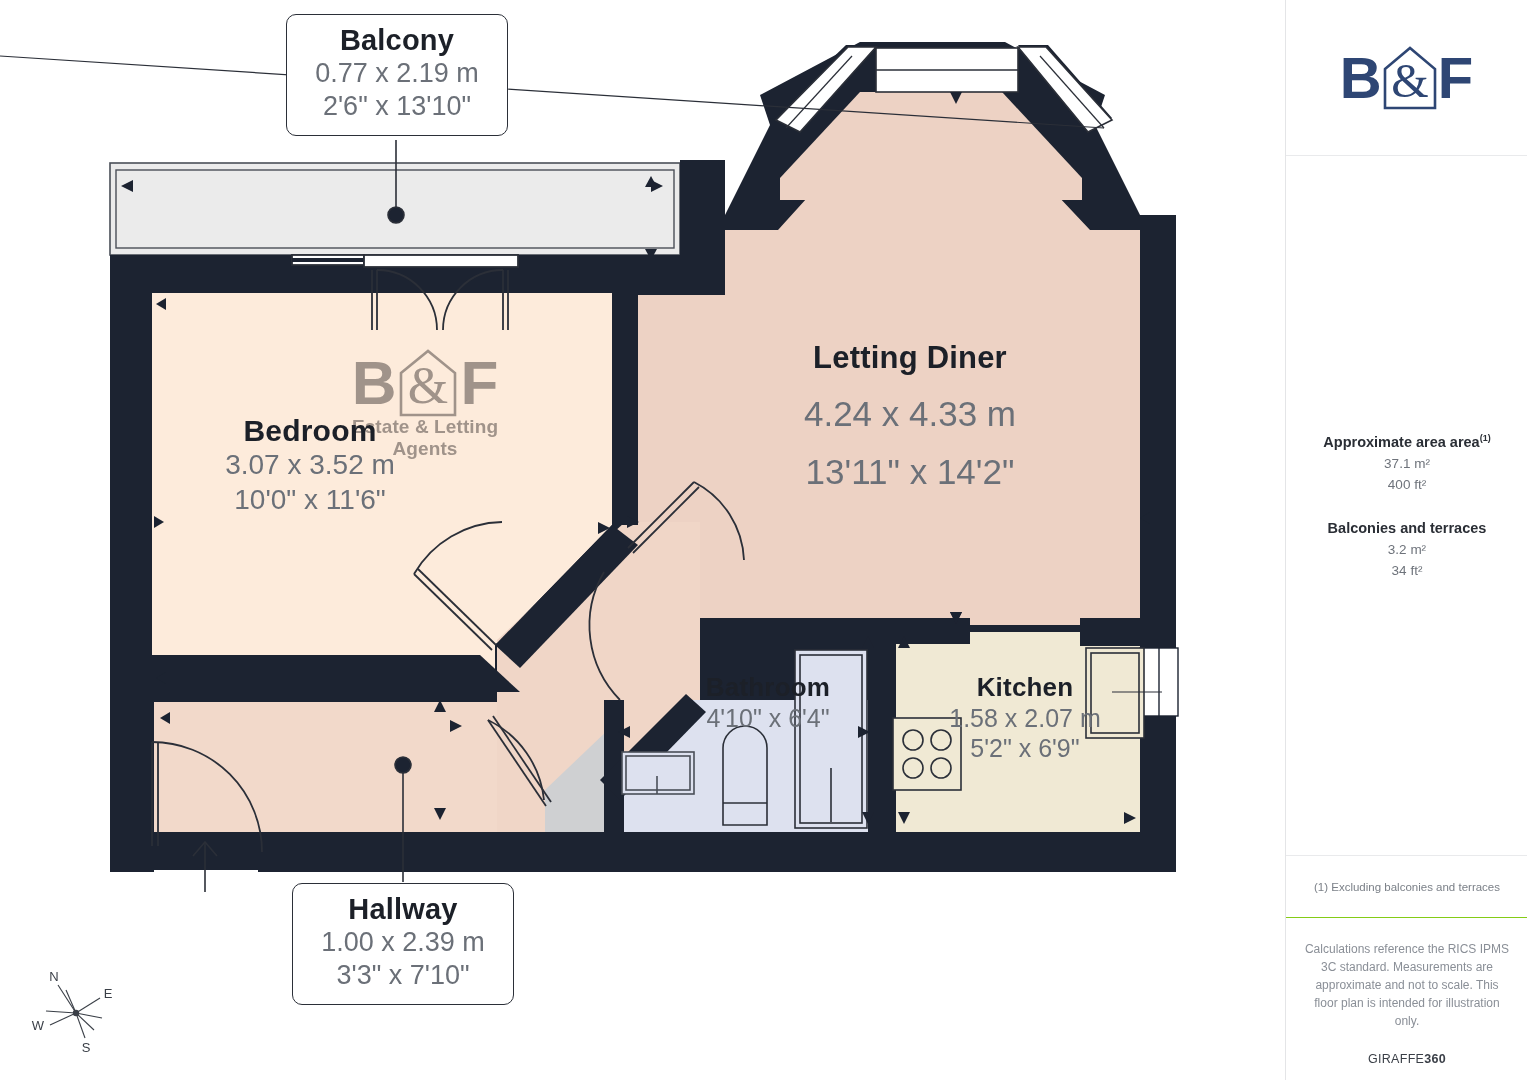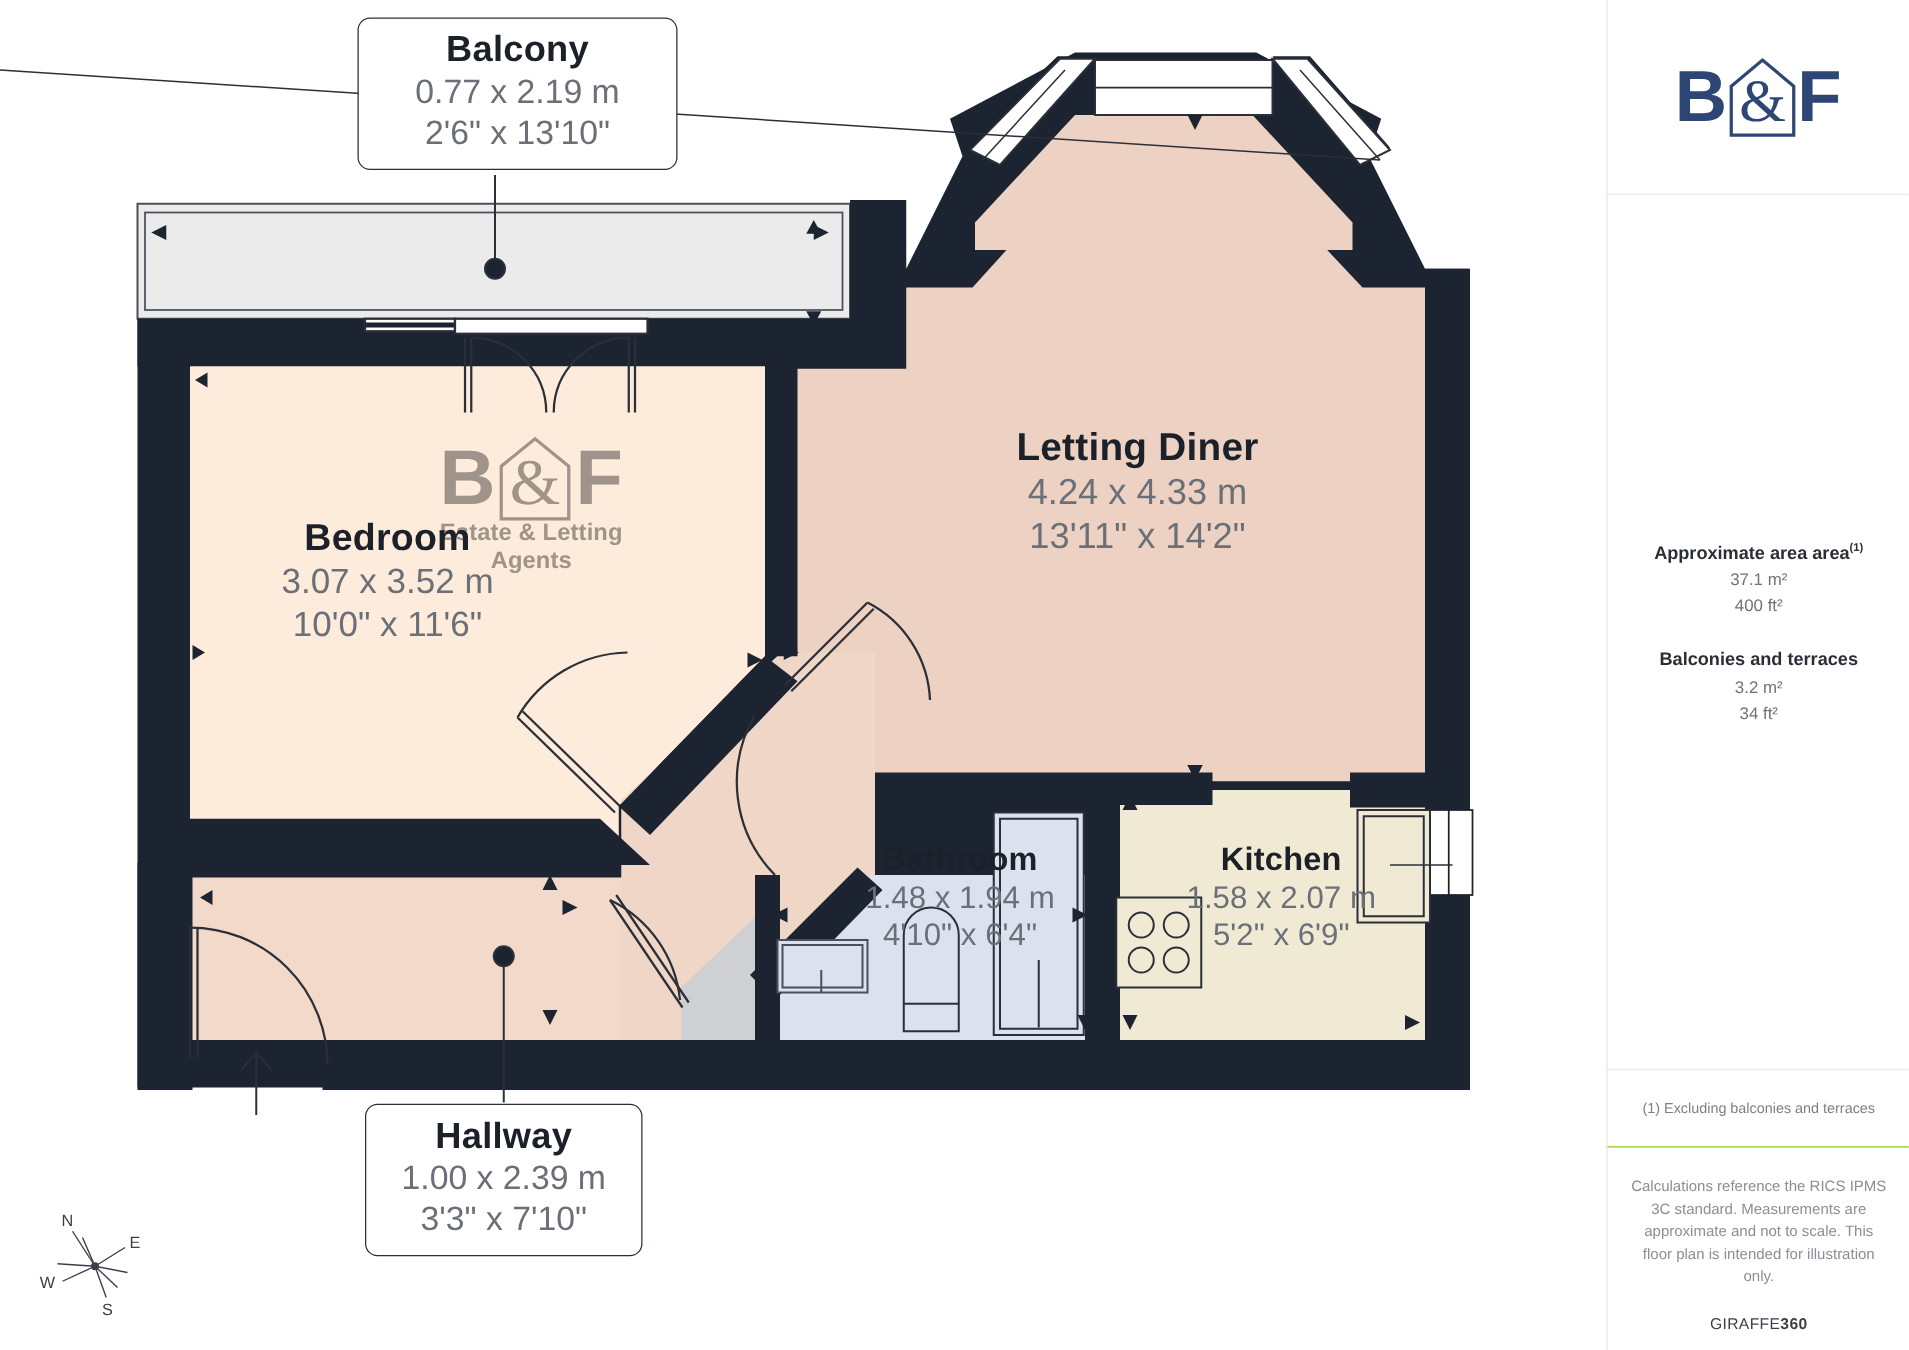--- a/index.html
+++ b/index.html
@@ -34,21 +34,21 @@
   }
 
   
   .room-label { position: absolute; text-align: center; white-space: nowrap; }
   .room-label .r-title {
     font-weight: bold; color: #1c2028; line-height: 1.18; letter-spacing:.2px;
   }
   .room-label .r-dim { color: #6b7078; line-height: 1.22; }
 
   .rl-lounge .r-title { font-size: 31px; }
-  .rl-lounge .r-dim   { font-size: 29px; }
+  .rl-lounge .r-dim   { font-size: 35px; margin-top: 16px; }
   .rl-bedroom .r-title{ font-size: 30px; }
   .rl-bedroom .r-dim  { font-size: 28px; }
   .rl-bath .r-title   { font-size: 26px; }
   .rl-bath .r-dim     { font-size: 25px; }
   .rl-kitchen .r-title{ font-size: 26px; }
   .rl-kitchen .r-dim  { font-size: 25px; }
 
   
   #watermark {
     position: absolute; left: 330px; top: 352px;
@@ -337,31 +337,30 @@
     </div>
 
     <div class="room-label rl-bedroom" style="left:165px; top:413px; width:290px;">
       <div class="r-title">Bedroom</div>
       <div class="r-dim">3.07 x 3.52 m</div>
       <div class="r-dim">10'0" x 11'6"</div>
     </div>
 
     <div class="room-label rl-bath" style="left:648px; top:672px; width:240px;">
       <div class="r-title">Bathroom</div>
-      <div class="r-dim">1.48 x 1.94 m</div>
       <div class="r-dim">4'10" x 6'4"</div>
     </div>
 
     <div class="room-label rl-kitchen" style="left:910px; top:672px; width:230px;">
       <div class="r-title">Kitchen</div>
       <div class="r-dim">1.58 x 2.07 m</div>
       <div class="r-dim">5'2" x 6'9"</div>
     </div>
 
-    <div class="callout" style="left:286px; top:14px; width:256px;">
+    <div class="callout" style="left:286px; top:14px; width:222px;">
       <div class="c-title">Balcony</div>
       <div class="c-dim">0.77 x 2.19 m</div>
       <div class="c-dim">2'6" x 13'10"</div>
     </div>
 
     <div class="callout" style="left:292px; top:883px; width:222px;">
       <div class="c-title">Hallway</div>
       <div class="c-dim">1.00 x 2.39 m</div>
       <div class="c-dim">3'3" x 7'10"</div>
     </div>

